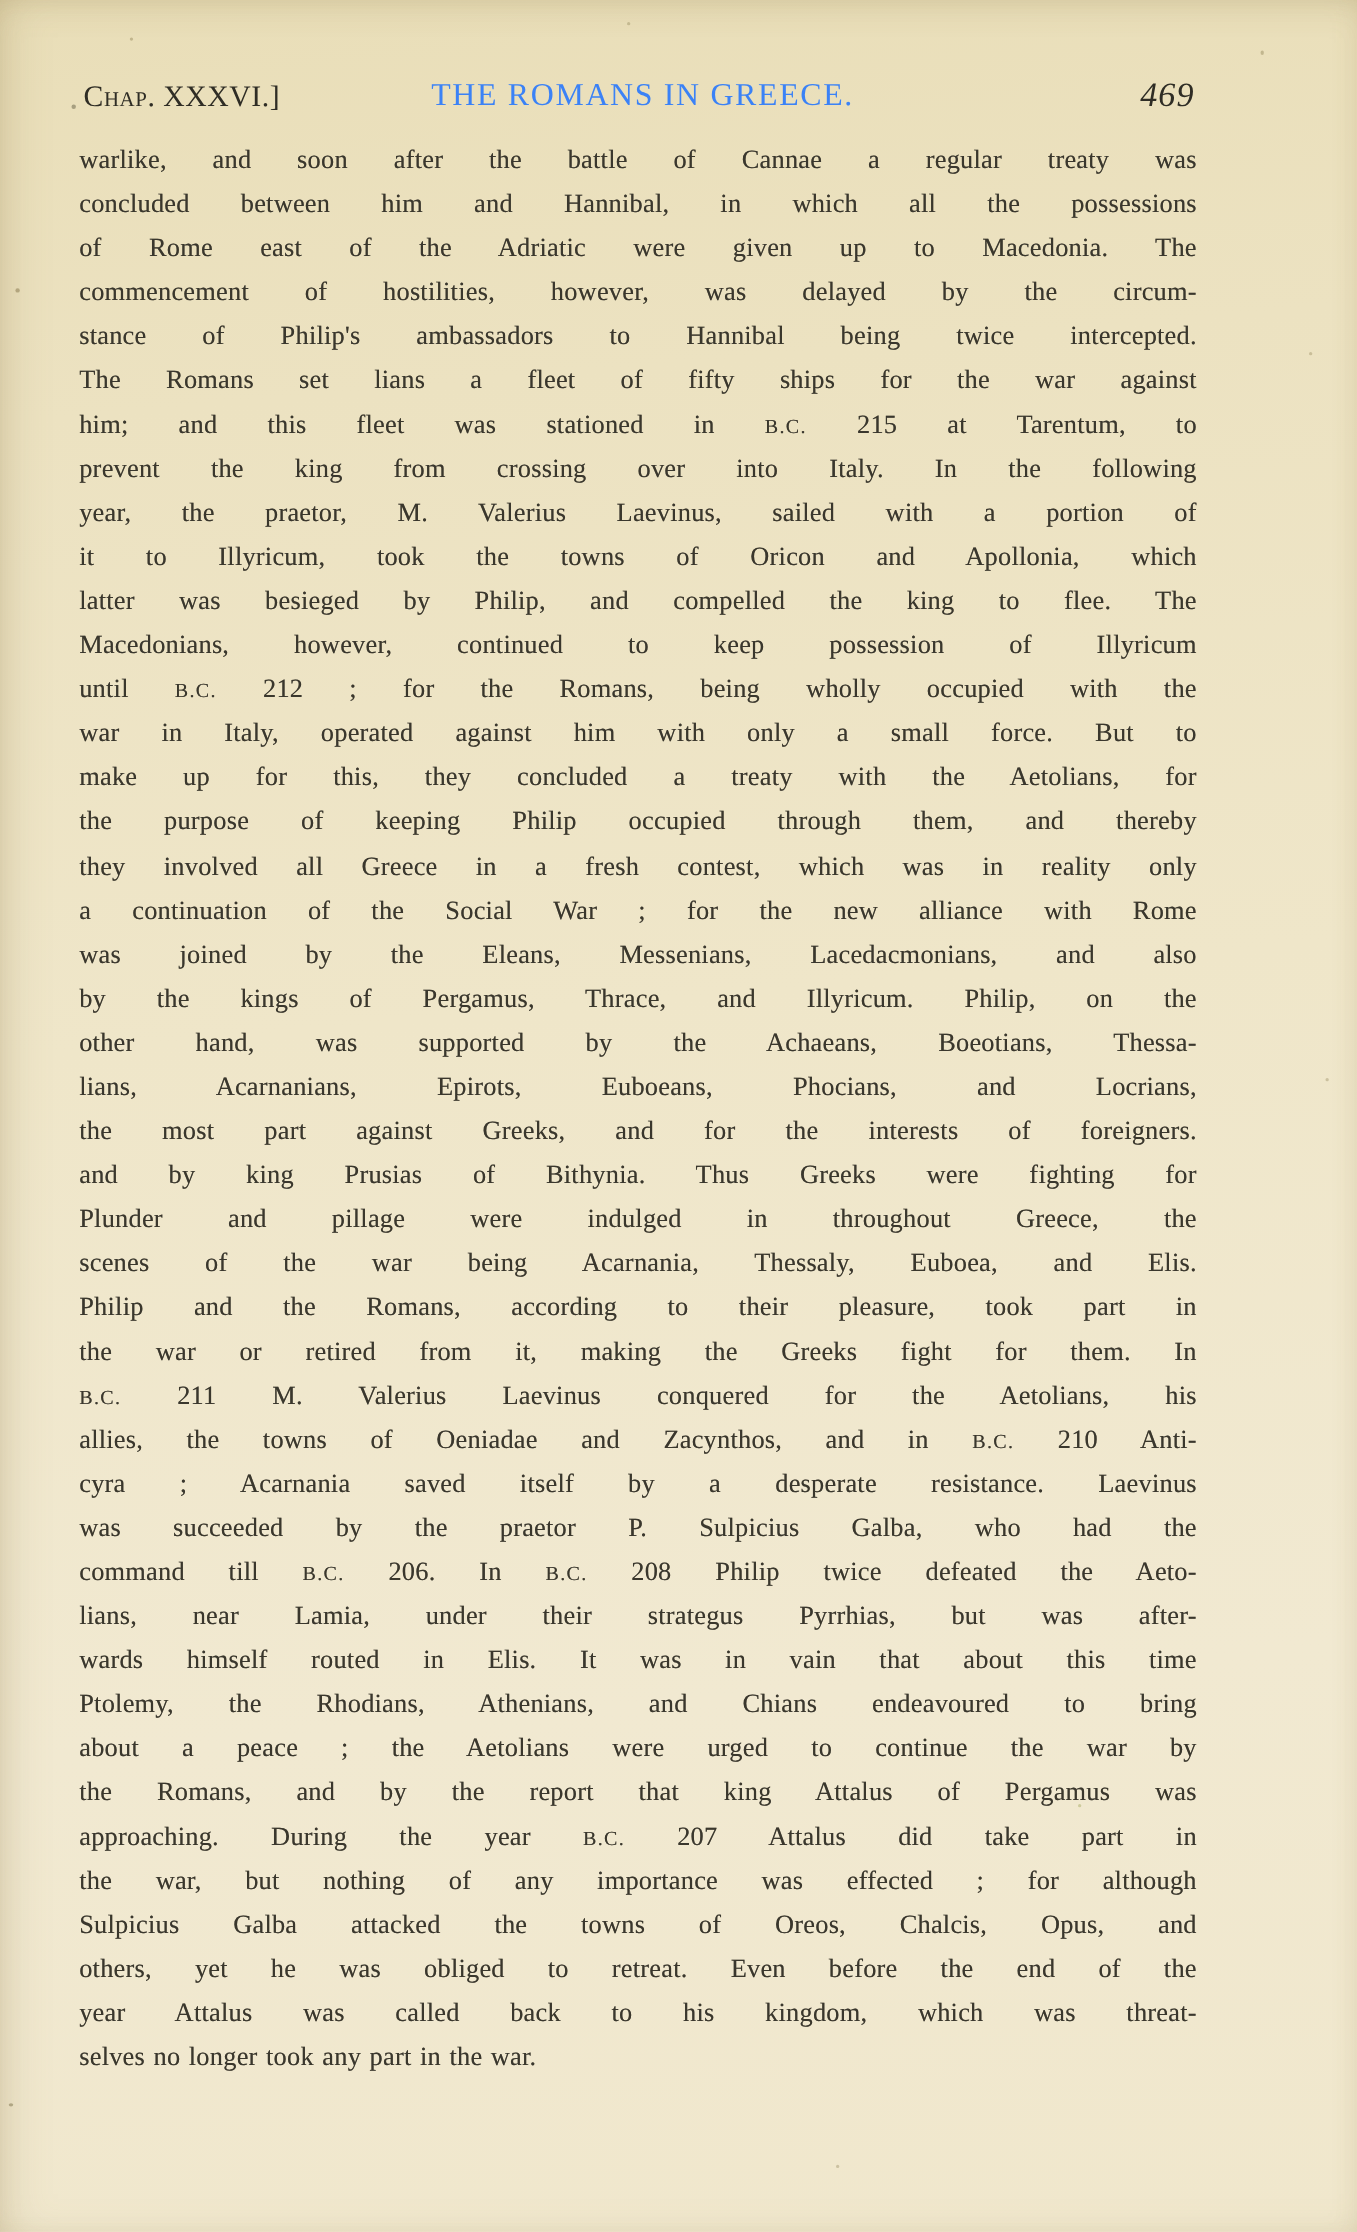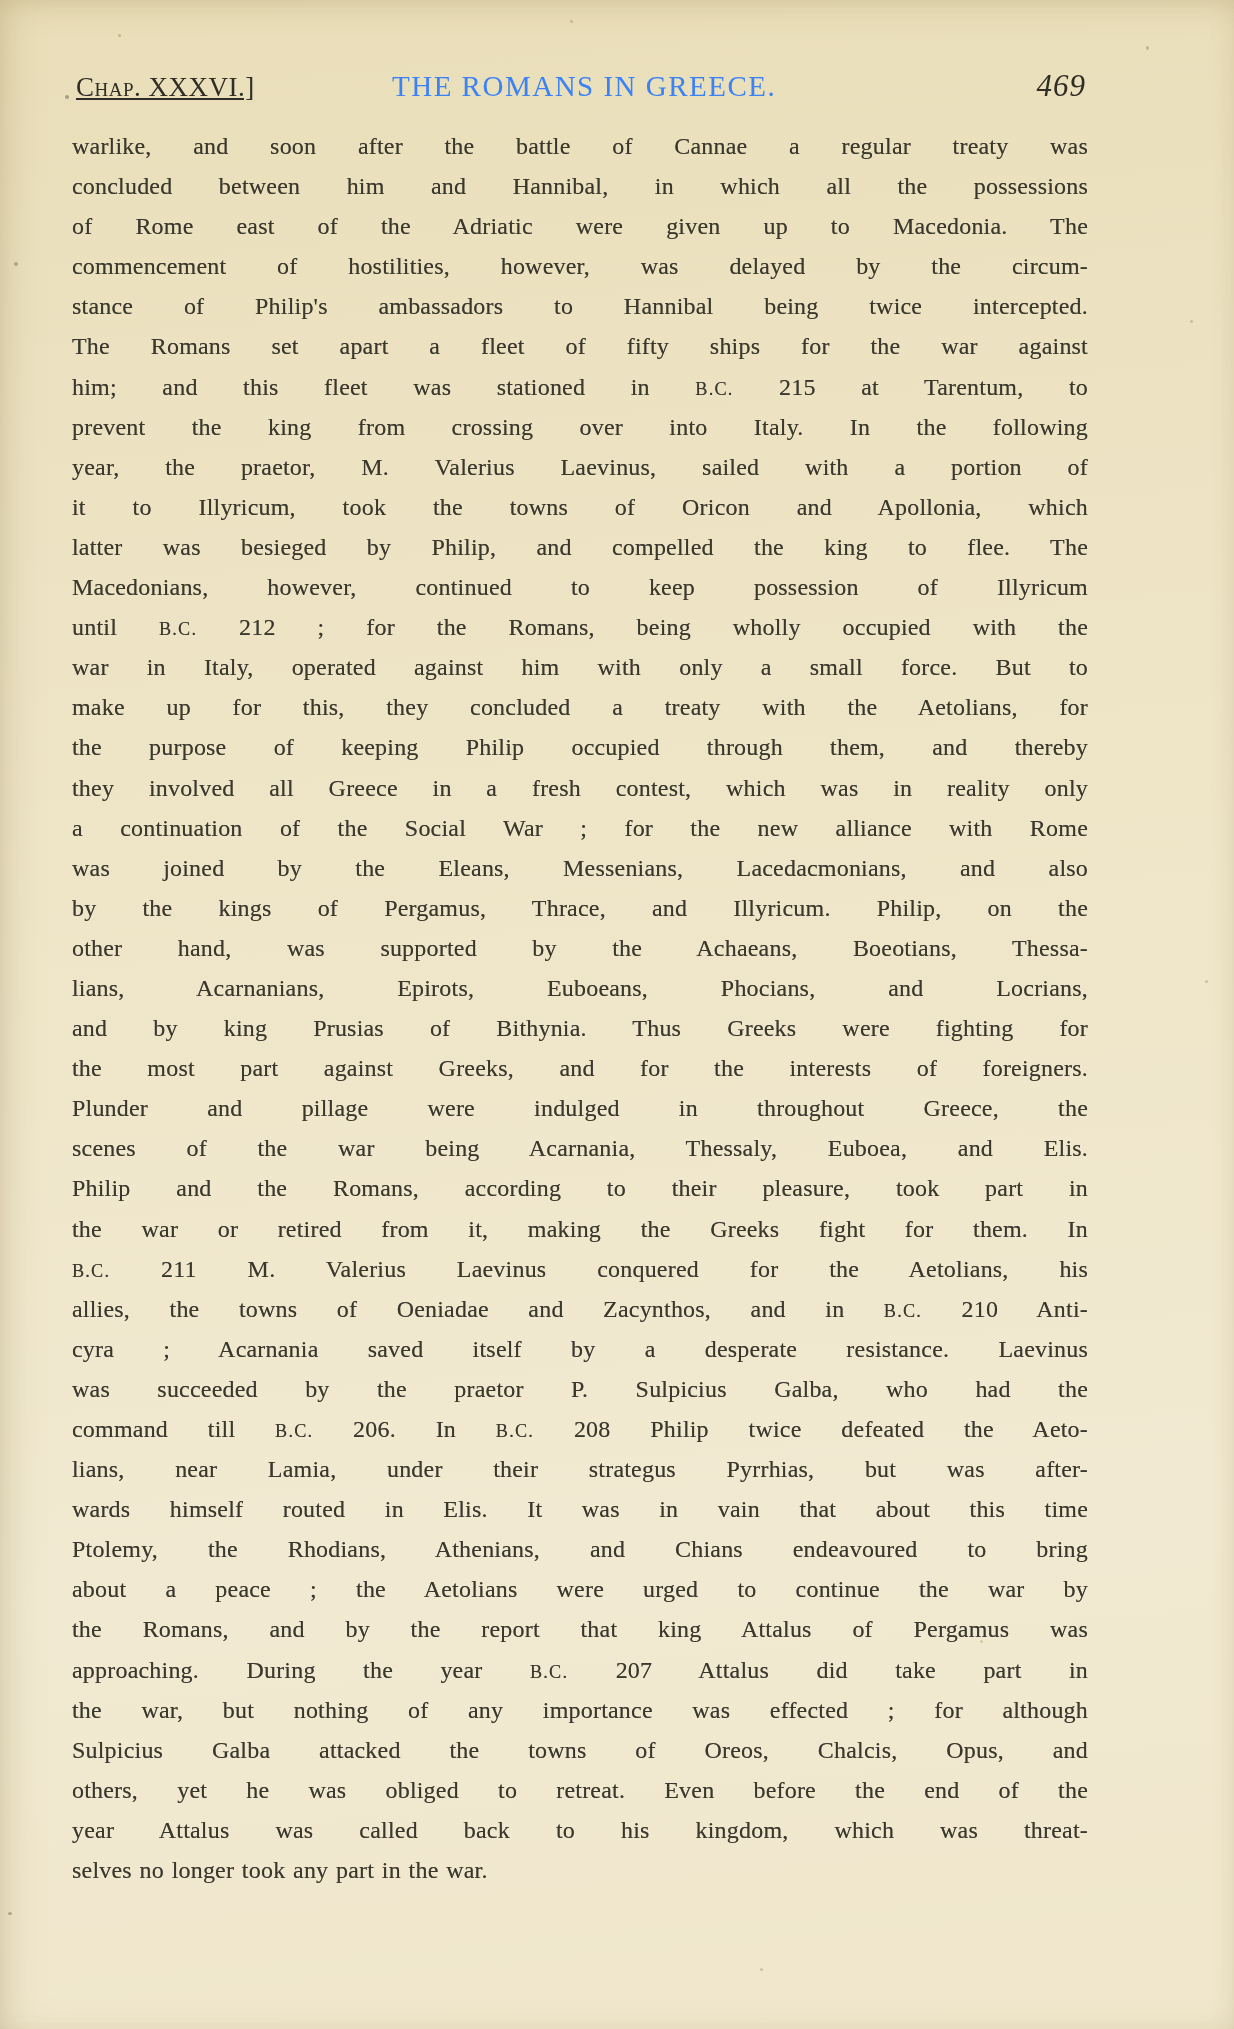--- a/index.html
+++ b/index.html
@@ -13,21 +13,20 @@
     position:absolute;inset:0;pointer-events:none;
     box-shadow:inset 18px 0 45px -20px rgba(150,130,80,.35),
                inset -10px 0 35px -22px rgba(150,130,80,.22),
                inset 0 14px 40px -22px rgba(150,130,80,.28);
   }
   .header{position:absolute;top:68px;left:72px;width:1014px;height:42px;}
   .chap{
     position:absolute;left:4px;top:4px;
     font-size:27px;letter-spacing:.5px;color:#2f2d25;
     font-variant:small-caps;
-    text-decoration:underline;
   }
   .title{
     position:absolute;left:320px;top:2px;
     font-size:29px;letter-spacing:1.5px;color:#3b82f6;
   }
   .pagenum{
     position:absolute;right:0;top:0;
     font-size:31px;color:#2f2d25;letter-spacing:1px;font-style:italic;
   }
   .text-block{
@@ -68,39 +67,39 @@
   <div class="title">THE ROMANS IN GREECE.</div>
   <div class="pagenum">469</div>
 </div>
 
 <div class="text-block">
     <div class="line">warlike, and soon after the battle of Cannae a regular treaty was</div>
     <div class="line">concluded between him and Hannibal, in which all the possessions</div>
     <div class="line">of Rome east of the Adriatic were given up to Macedonia. The</div>
     <div class="line">commencement of hostilities, however, was delayed by the circum-</div>
     <div class="line">stance of Philip's ambassadors to Hannibal being twice intercepted.</div>
-    <div class="line">The Romans set apart a fleet of fifty ships for the war against</div>
+    <div class="line">The Romans set lians a fleet of fifty ships for the war against</div>
     <div class="line">him; and this fleet was stationed in <span class="sc">B.C.</span> 215 at Tarentum, to</div>
     <div class="line">prevent the king from crossing over into Italy. In the following</div>
     <div class="line">year, the praetor, M. Valerius Laevinus, sailed with a portion of</div>
     <div class="line">it to Illyricum, took the towns of Oricon and Apollonia, which</div>
     <div class="line">latter was besieged by Philip, and compelled the king to flee. The</div>
     <div class="line">Macedonians, however, continued to keep possession of Illyricum</div>
     <div class="line">until <span class="sc">B.C.</span> 212 ; for the Romans, being wholly occupied with the</div>
     <div class="line">war in Italy, operated against him with only a small force. But to</div>
     <div class="line">make up for this, they concluded a treaty with the Aetolians, for</div>
     <div class="line">the purpose of keeping Philip occupied through them, and thereby</div>
     <div class="line">they involved all Greece in a fresh contest, which was in reality only</div>
     <div class="line">a continuation of the Social War ; for the new alliance with Rome</div>
     <div class="line">was joined by the Eleans, Messenians, Lacedacmonians, and also</div>
     <div class="line">by the kings of Pergamus, Thrace, and Illyricum. Philip, on the</div>
     <div class="line">other hand, was supported by the Achaeans, Boeotians, Thessa-</div>
     <div class="line">lians, Acarnanians, Epirots, Euboeans, Phocians, and Locrians,</div>
+    <div class="line">the most part against Greeks, and for the interests of foreigners.</div>
     <div class="line">and by king Prusias of Bithynia. Thus Greeks were fighting for</div>
-    <div class="line">the most part against Greeks, and for the interests of foreigners.</div>
     <div class="line">Plunder and pillage were indulged in throughout Greece, the</div>
     <div class="line">scenes of the war being Acarnania, Thessaly, Euboea, and Elis.</div>
     <div class="line">Philip and the Romans, according to their pleasure, took part in</div>
     <div class="line">the war or retired from it, making the Greeks fight for them. In</div>
     <div class="line"><span class="sc">B.C.</span> 211 M. Valerius Laevinus conquered for the Aetolians, his</div>
     <div class="line">allies, the towns of Oeniadae and Zacynthos, and in <span class="sc">B.C.</span> 210 Anti-</div>
     <div class="line">cyra ; Acarnania saved itself by a desperate resistance. Laevinus</div>
     <div class="line">was succeeded by the praetor P. Sulpicius Galba, who had the</div>
     <div class="line">command till <span class="sc">B.C.</span> 206. In <span class="sc">B.C.</span> 208 Philip twice defeated the Aeto-</div>
     <div class="line">lians, near Lamia, under their strategus Pyrrhias, but was after-</div>

